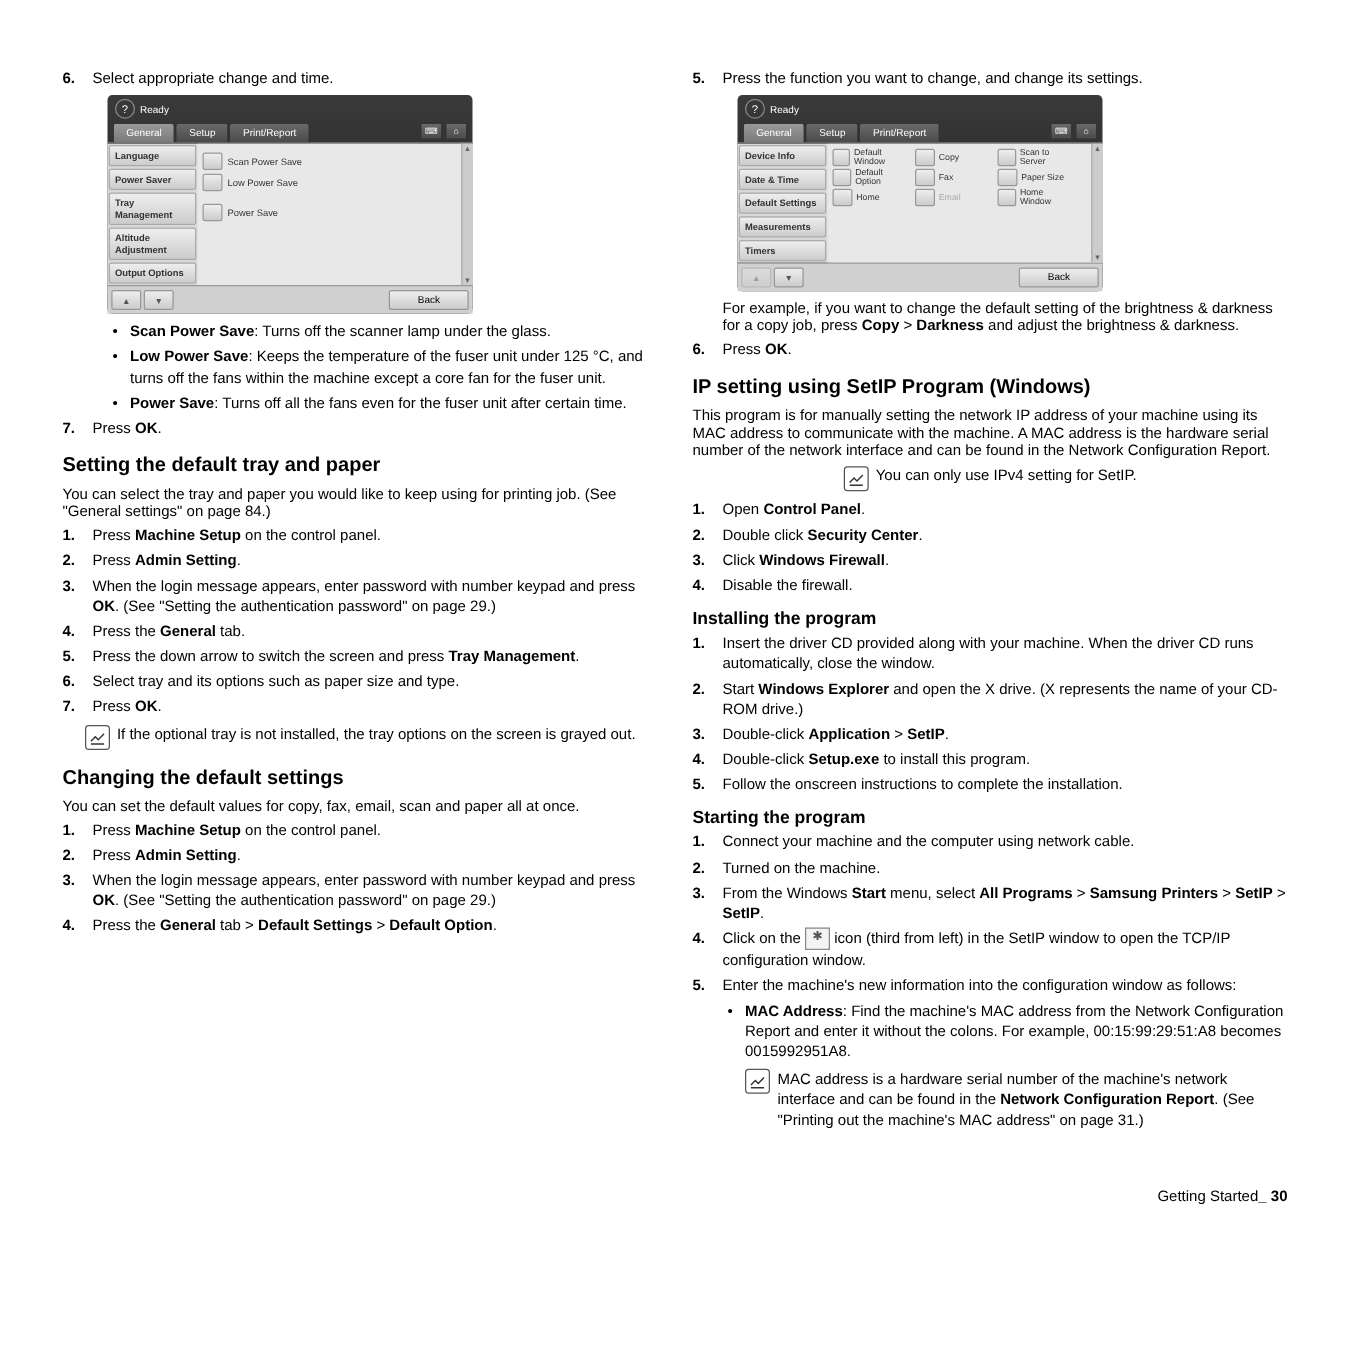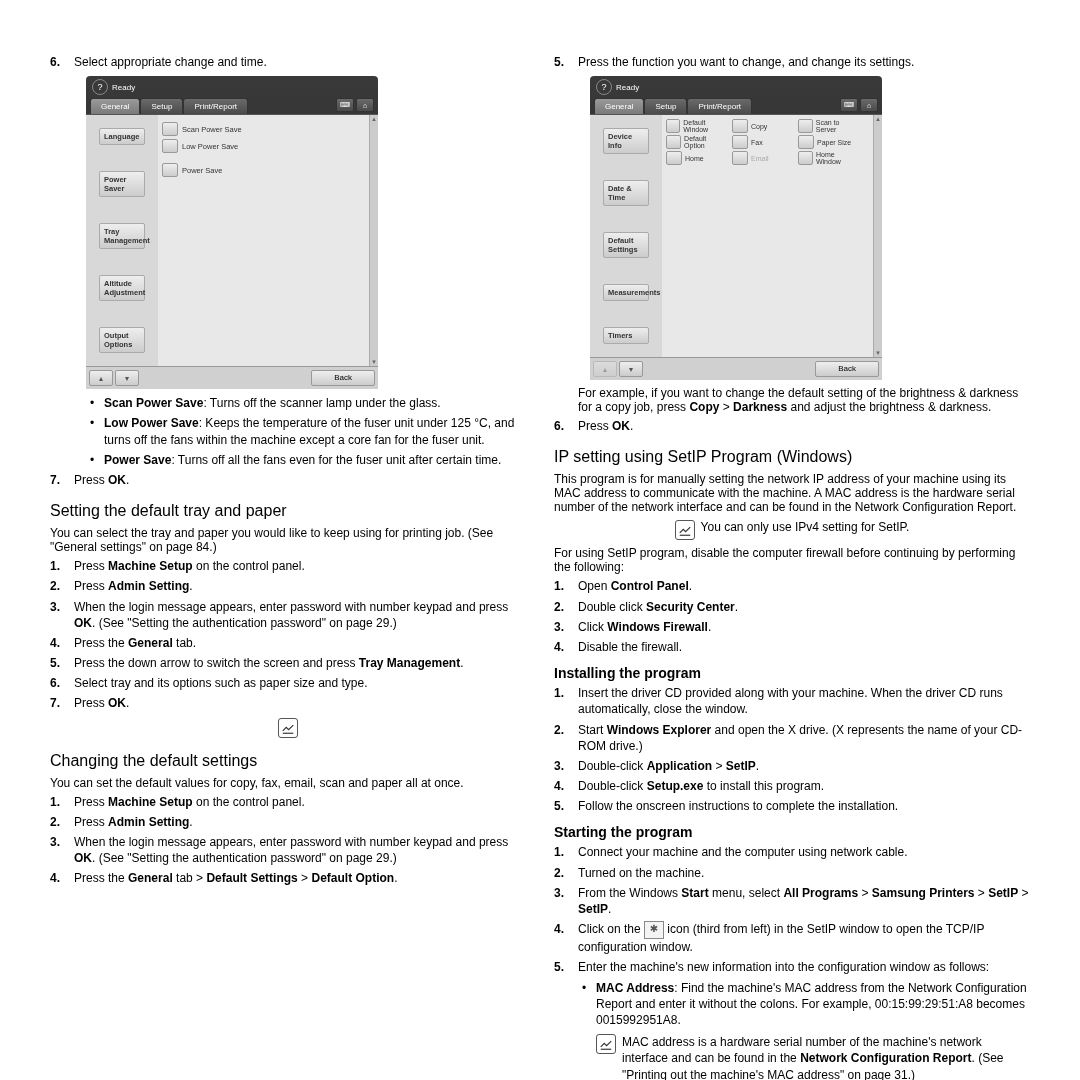--- a/index.html
+++ b/index.html
@@ -13,21 +13,21 @@
   }
   .columns {
     display: flex;
     gap: 28px;
   }
   .col {
     flex: 1;
   }
   h2 {
     font-size: 16px;
-    font-weight: normal;
+    font-weight: bold;
     margin: 14px 0 6px 0;
   }
   h3 {
     font-size: 14px;
     font-weight: bold;
     margin: 10px 0 4px 0;
   }
   p { margin: 4px 0; }
   ol {
     list-style: none;
@@ -154,21 +154,21 @@
     border-top: 1px solid #555;
   }
   .ss-side {
     width: 72px;
     display: flex;
     flex-direction: column;
   }
   .ss-side-item {
     background: linear-gradient(#eee,#ccc);
     border: 1px solid #aaa;
-    margin: 13px;
+    margin: 1px;
     padding: 3px 4px;
     font-size: 7.5px;
     font-weight: bold;
     border-radius: 2px;
     color:#333;
   }
   .ss-main {
     flex: 1;
     background: #e8e8e8;
     padding: 4px;
@@ -336,20 +336,21 @@
     <li>Select tray and its options such as paper size and type.</li>
     <li><span>Press </span><b>OK</b><span>.</span></li>
   </ol>
   <div class="note">
     <div class="note-icon">
           <svg viewBox="0 0 24 24">
             <path d="M3 17l6-6 4 4 8-8" fill="none" stroke="#333" stroke-width="2"></path>
             <path d="M3 21h18" stroke="#333" stroke-width="2"></path>
           </svg>
         </div>
+    <div>If the optional tray is not installed, the tray options on the screen is grayed out.</div>
   </div>
 
   <h2>Changing the default settings</h2>
   <p>You can set the default values for copy, fax, email, scan and paper all at once.</p>
   <ol>
     <li><span>Press </span><b>Machine Setup</b><span> on the control panel.</span></li>
     <li><span>Press </span><b>Admin Setting</b><span>.</span></li>
     <li><span>When the login message appears, enter password with number keypad and press </span><b>OK</b><span>. (See "Setting the authentication password" on page 29.)</span></li>
     <li><span>Press the </span><b>General</b><span> tab &gt; </span><b>Default Settings</b><span> &gt; </span><b>Default Option</b><span>.</span></li>
   </ol>
@@ -440,21 +441,20 @@
   <p>This program is for manually setting the network IP address of your machine using its MAC address to communicate with the machine. A MAC address is the hardware serial number of the network interface and can be found in the Network Configuration Report.</p>
   <div class="note">
     <div class="note-icon">
           <svg viewBox="0 0 24 24">
             <path d="M3 17l6-6 4 4 8-8" fill="none" stroke="#333" stroke-width="2"></path>
             <path d="M3 21h18" stroke="#333" stroke-width="2"></path>
           </svg>
         </div>
     <div>You can only use IPv4 setting for SetIP.</div>
   </div>
-  <p>For using SetIP program, disable the computer firewall before continuing by performing the following:</p>
   <ol>
     <li><span>Open </span><b>Control Panel</b><span>.</span></li>
     <li><span>Double click </span><b>Security Center</b><span>.</span></li>
     <li><span>Click </span><b>Windows Firewall</b><span>.</span></li>
     <li>Disable the firewall.</li>
   </ol>
 
   <h3>Installing the program</h3>
   <ol>
     <li>Insert the driver CD provided along with your machine. When the driver CD runs automatically, close the window.</li>

